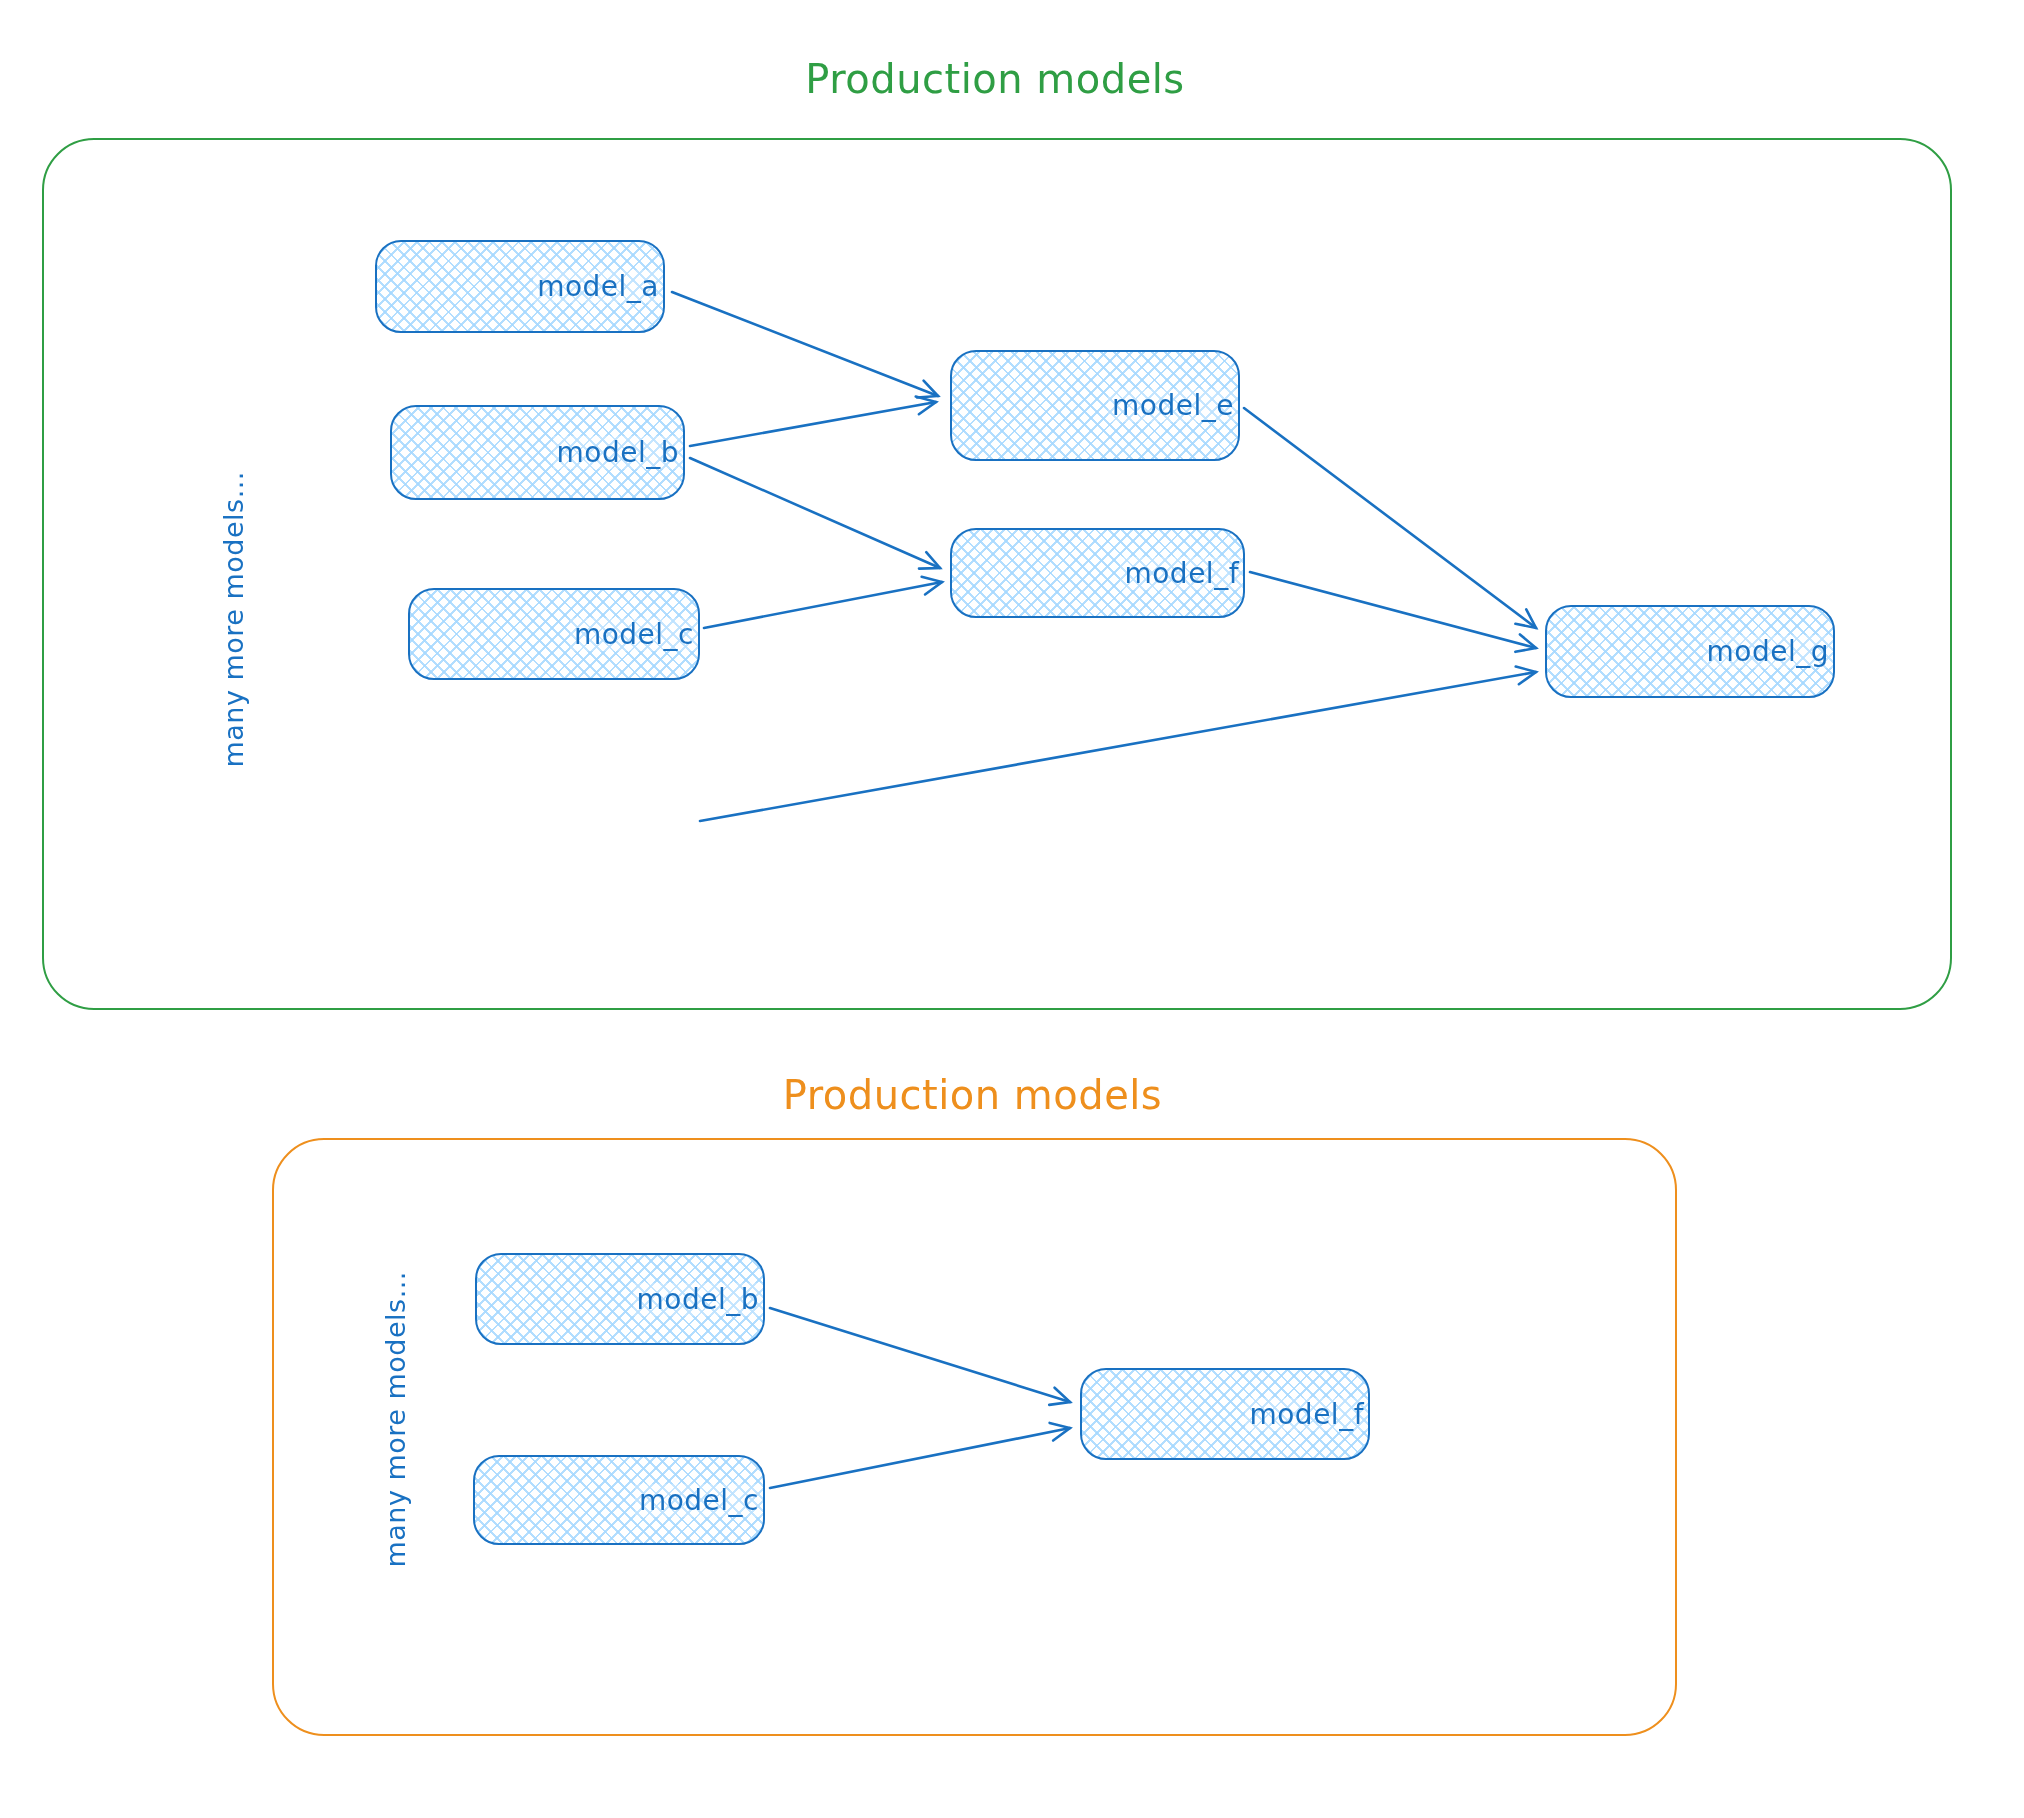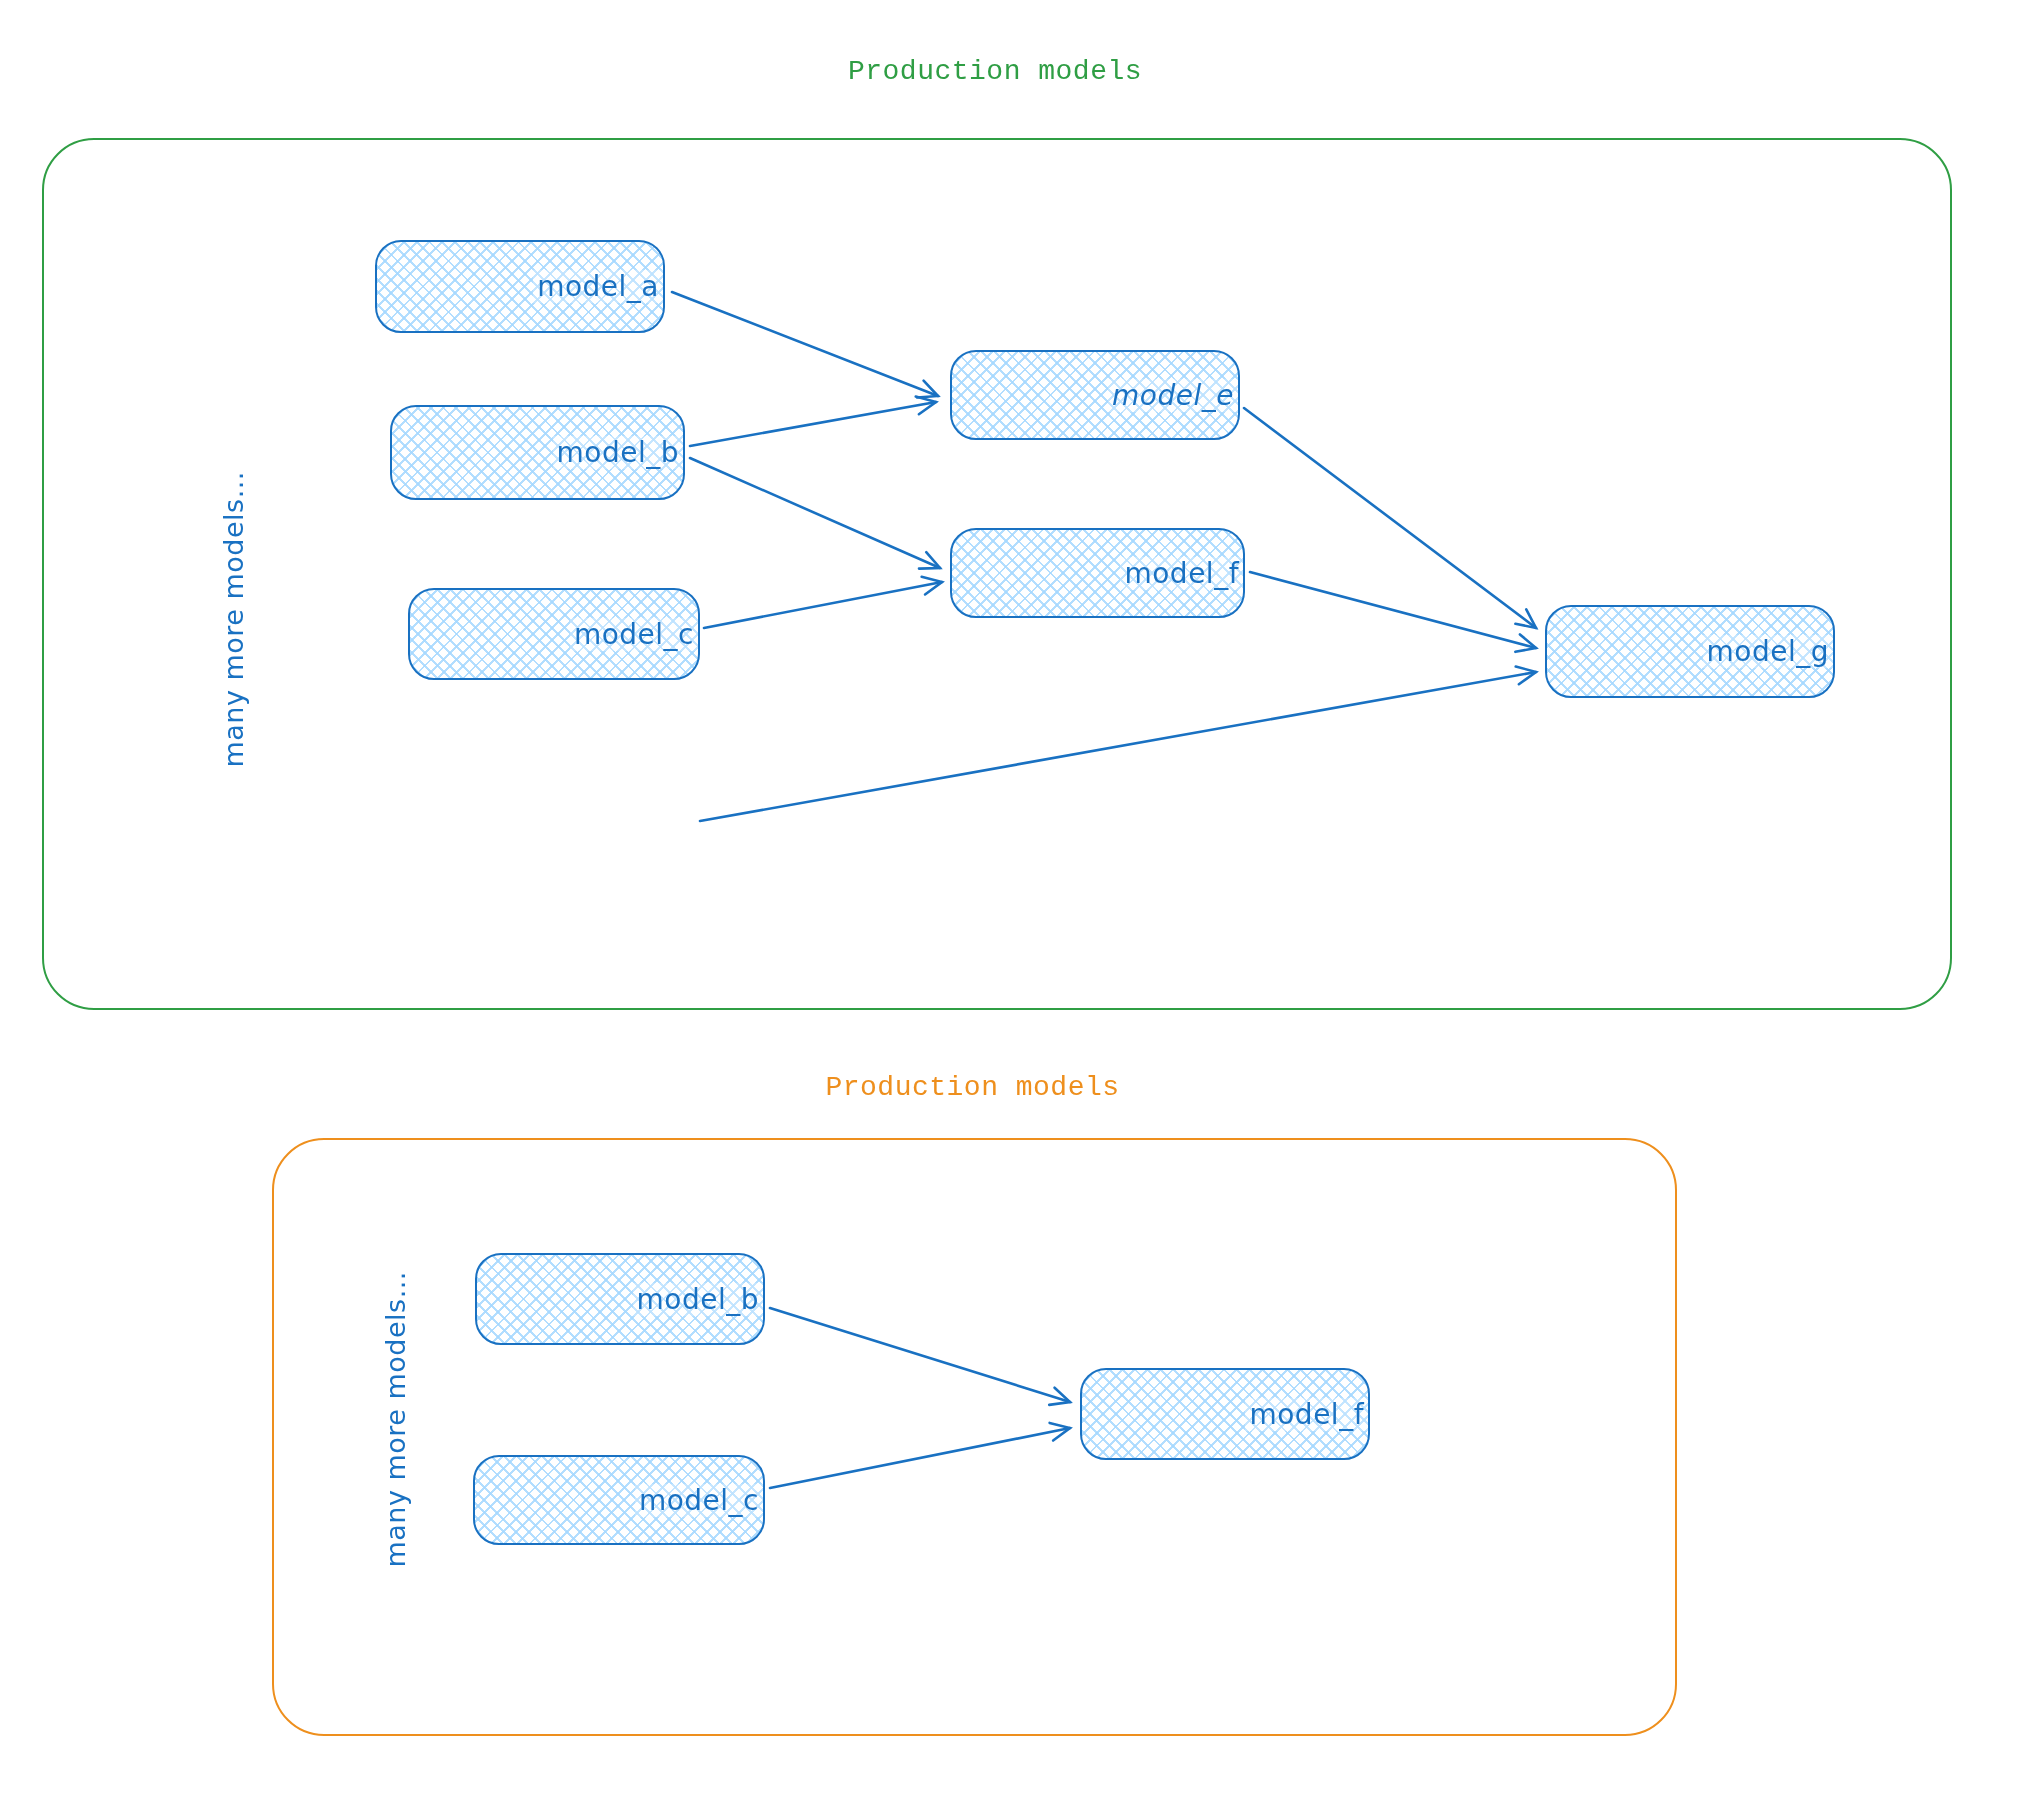--- a/index.html
+++ b/index.html
@@ -20,24 +20,23 @@
     border: 2.5px solid;
     border-radius: 52px;
     background: transparent;
   }
   #prod-frame { left: 42px; top: 138px; width: 1906px; height: 868px; border-color: #2f9e44; }
   #dev-frame  { left: 272px; top: 1138px; width: 1401px; height: 594px; border-color: #ee8f1d; }
 
   .frame-title {
     position: absolute;
     text-align: center;
-    font-size: 28px;
+    font-size: 40px;
     letter-spacing: 0.5px;
     font-weight: 500;
-    font-family: Liberation Mono, monospace;
   }
   #prod-title { left: 42px; top: 56px; width: 1906px; color: #2f9e44; }
   #dev-title  { left: 272px; top: 1072px; width: 1401px; color: #ee8f1d; }
 
   .node {
     position: absolute;
     box-sizing: border-box;
     border: 2.5px solid #1971c2;
     border-radius: 26px;
     background:
@@ -109,21 +108,21 @@
 
   <div class="node" style="left:375px; top:240px; width:290px; height:93px;">
     <span class="node-label">model_a</span>
   </div>
   <div class="node" style="left:390px; top:405px; width:295px; height:95px;">
     <span class="node-label">model_b</span>
   </div>
   <div class="node" style="left:408px; top:588px; width:292px; height:92px;">
     <span class="node-label">model_c</span>
   </div>
-  <div class="node" style="left:950px; top:350px; width:290px; height:90px;font-style:italic;">
+  <div class="node" style="left:950px; top:350px; width:290px; height:111px;">
     <span class="node-label">model_e</span>
   </div>
   <div class="node" style="left:950px; top:528px; width:295px; height:90px;">
     <span class="node-label">model_f</span>
   </div>
   <div class="node" style="left:1545px; top:605px; width:290px; height:93px;">
     <span class="node-label">model_g</span>
   </div>
 
   <div id="dev-title" class="frame-title">Production models</div>

